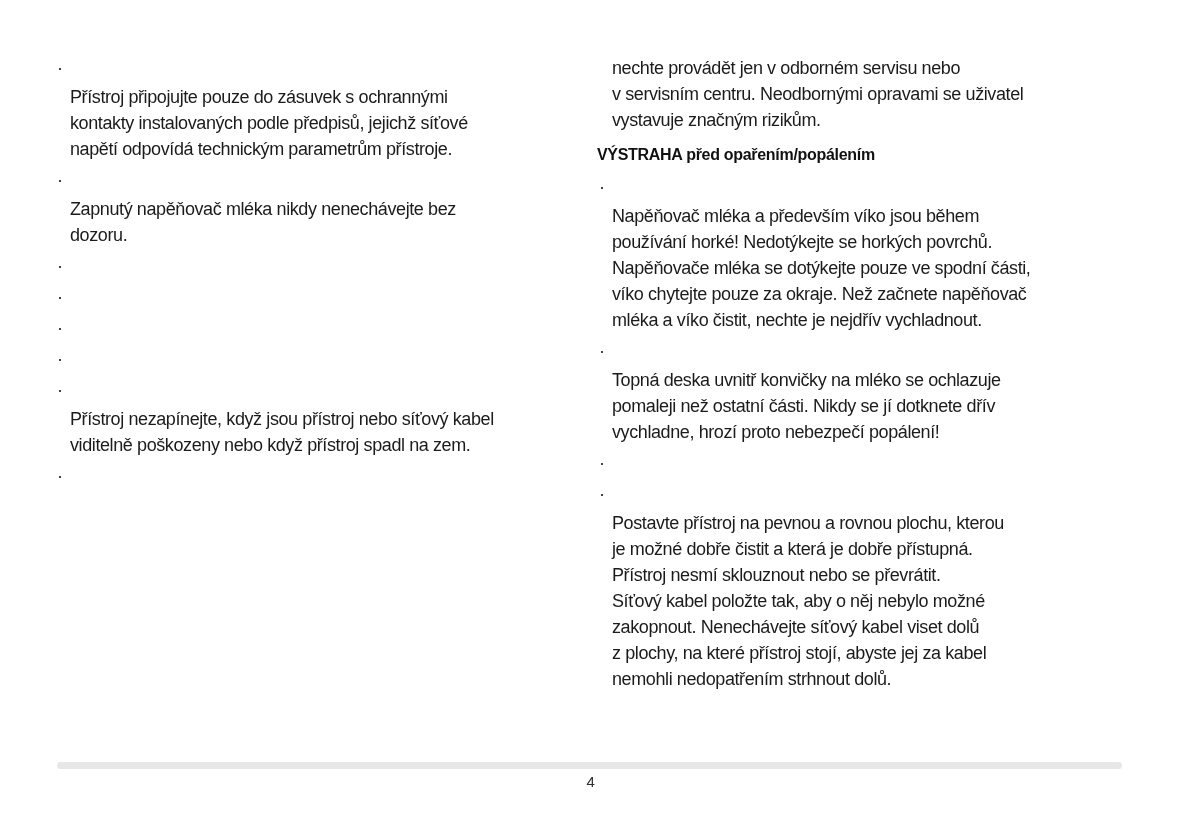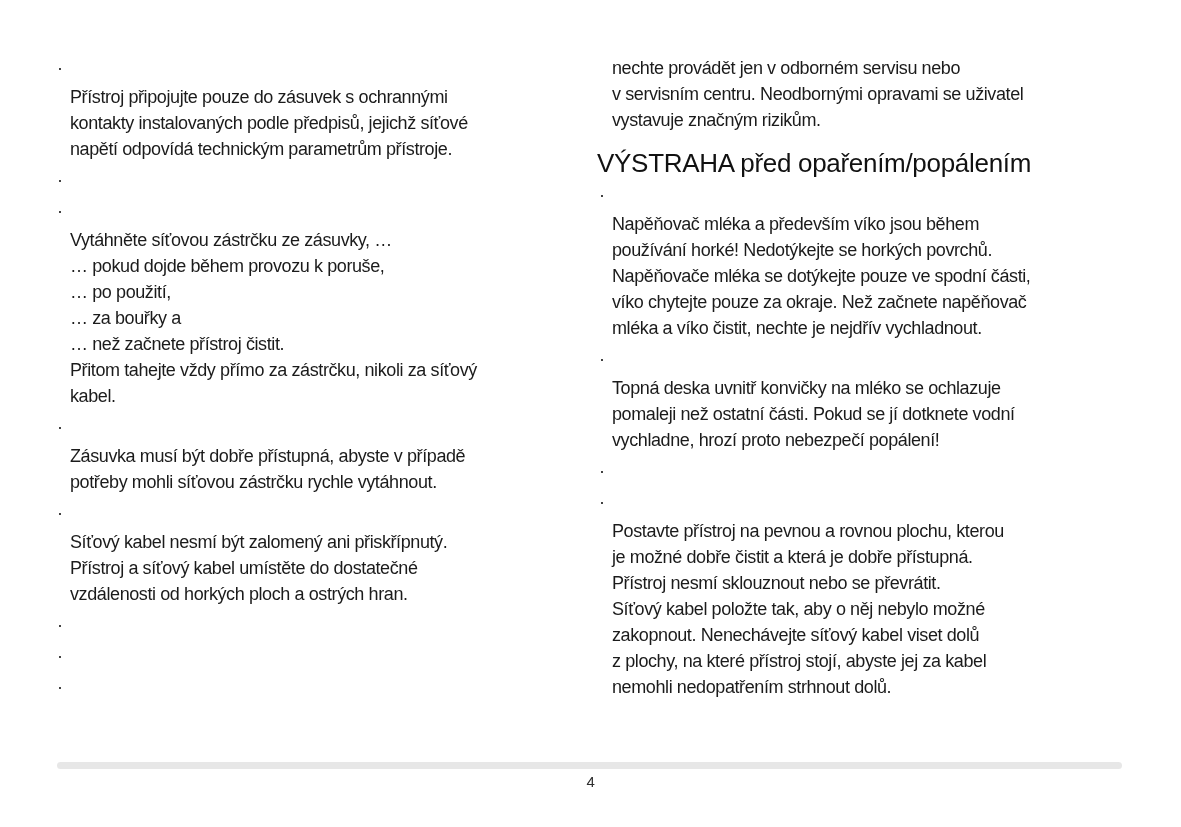--- a/index.html
+++ b/index.html
@@ -38,24 +38,24 @@
   .bullet-text, .plain-text {
     white-space: pre;
     color: #1b1b1b;
     margin-top: 29px;
   }
   .continuation {
     padding-left: 13px;
     margin: 0 0 5px 0;
   }
   .warn-heading {
-    font-weight: normal;
-    font-size: 26px;
+    font-weight: bold;
+    font-size: 16px;
     letter-spacing: -0.3px;
-    margin: 17px 0 6px -2px;
+    margin: 9px 0 6px -2px;
     white-space: pre;
     color: #111111;
   }
   .footer-bar {
     position: absolute;
     left: 57px;
     top: 762px;
     width: 1065px;
     height: 7px;
     background: #e7e7e7;
@@ -79,47 +79,39 @@
 
   <div class="col col-left">
     <div class="bullet-item">
       <span class="bullet-marker">·</span>
       <span class="bullet-text">Přístroj připojujte pouze do zásuvek s ochrannými
 kontakty instalovaných podle předpisů, jejichž síťové
 napětí odpovídá technickým parametrům přístroje.</span>
     </div>
     <div class="bullet-item">
       <span class="bullet-marker">·</span>
-    </div>
-    <div class="bullet-item">
-      <span class="bullet-marker">·</span>
-      <span class="bullet-text">Vytáhněte síťovou zástrčku ze zásuvky, …
-… pokud dojde během provozu k poruše,
-… po použití,
-… za bouřky a
-… než začnete přístroj čistit.
-Přitom tahejte vždy přímo za zástrčku, nikoli za síťový
-kabel.</span>
-    </div>
-    <div class="bullet-item">
-      <span class="bullet-marker">·</span>
-      <span class="bullet-text">Zásuvka musí být dobře přístupná, abyste v případě
-potřeby mohli síťovou zástrčku rychle vytáhnout.</span>
-    </div>
-    <div class="bullet-item">
-      <span class="bullet-marker">·</span>
-      <span class="bullet-text">Síťový kabel nesmí být zalomený ani přiskřípnutý.
-Přístroj a síťový kabel umístěte do dostatečné
-vzdálenosti od horkých ploch a ostrých hran.</span>
+      <span class="bullet-text">Zapnutý napěňovač mléka nikdy nenechávejte bez
+dozoru.</span>
     </div>
     <div class="bullet-item">
       <span class="bullet-marker">·</span>
     </div>
     <div class="bullet-item">
       <span class="bullet-marker">·</span>
+    </div>
+    <div class="bullet-item">
+      <span class="bullet-marker">·</span>
+    </div>
+    <div class="bullet-item">
+      <span class="bullet-marker">·</span>
+    </div>
+    <div class="bullet-item">
+      <span class="bullet-marker">·</span>
+      <span class="bullet-text">Přístroj nezapínejte, když jsou přístroj nebo síťový kabel
+viditelně poškozeny nebo když přístroj spadl na zem.</span>
     </div>
     <div class="bullet-item">
       <span class="bullet-marker">·</span>
     </div>
   </div>
 
   <div class="col col-right">
     <div class="continuation">
       <span class="plain-text">nechte provádět jen v odborném servisu nebo
 v servisním centru. Neodbornými opravami se uživatel
@@ -130,21 +122,21 @@
       <span class="bullet-marker">·</span>
       <span class="bullet-text">Napěňovač mléka a především víko jsou během
 používání horké! Nedotýkejte se horkých povrchů.
 Napěňovače mléka se dotýkejte pouze ve spodní části,
 víko chytejte pouze za okraje. Než začnete napěňovač
 mléka a víko čistit, nechte je nejdřív vychladnout.</span>
     </div>
     <div class="bullet-item">
       <span class="bullet-marker">·</span>
       <span class="bullet-text">Topná deska uvnitř konvičky na mléko se ochlazuje
-pomaleji než ostatní části. Pokud se jí dotknete vodní
+pomaleji než ostatní části. Nikdy se jí dotknete dřív
 vychladne, hrozí proto nebezpečí popálení!</span>
     </div>
     <div class="bullet-item">
       <span class="bullet-marker">·</span>
     </div>
     <div class="bullet-item">
       <span class="bullet-marker">·</span>
       <span class="bullet-text">Postavte přístroj na pevnou a rovnou plochu, kterou
 je možné dobře čistit a která je dobře přístupná.
 Přístroj nesmí sklouznout nebo se převrátit.

